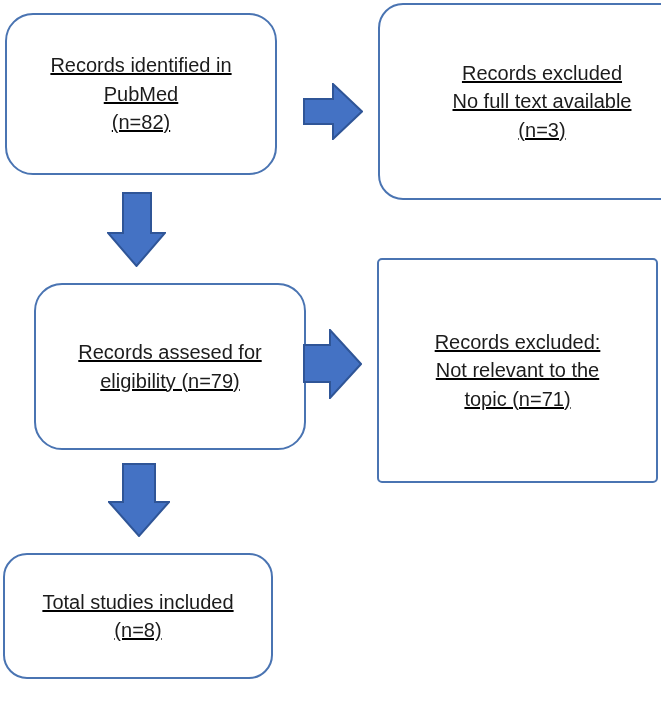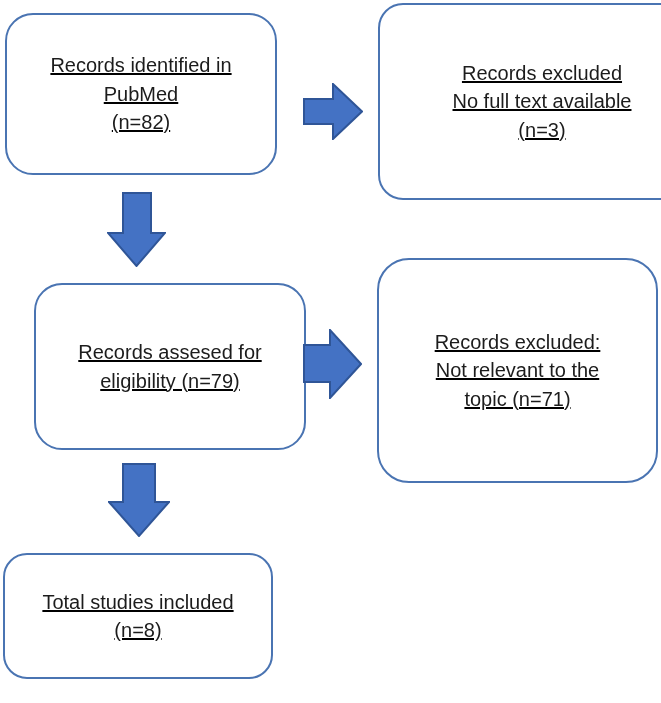--- a/index.html
+++ b/index.html
@@ -37,21 +37,21 @@
     white-space: pre-line;
     text-align: center;
     font-size: 20px;
     line-height: 1.42;
     color: var(--text-color);
     padding: 0 10px;
   }
   .box-identified        { left: 5px;   top: 13px;  width: 272px; height: 162px; }
   .box-excluded-fulltext { left: 378px; top: 3px;   width: 328px; height: 197px; border-radius: 25px; }
   .box-assessed          { left: 3px;   top: 283px; width: 272px; height: 167px; margin-left: 31px; }
-  .box-excluded-topic    { left: 377px; top: 258px; width: 281px; height: 225px; border-radius: 32px; }
+  .box-excluded-topic    { left: 377px; top: 258px; width: 281px; height: 225px; border-radius: 5px; }
   .box-included          { left: 3px;   top: 553px; width: 270px; height: 126px; border-radius: 24px; }
   .arrow { position: absolute; display: block; }
   .arrow polygon {
     fill: var(--arrow-fill);
     stroke: var(--arrow-stroke);
     stroke-width: 2;
     stroke-linejoin: miter;
   }
   .arrow-top-right { left: 303px; top: 83px;  width: 60px; height: 57px; }
   .arrow-top-down  { left: 107px; top: 192px; width: 59px; height: 75px; }

